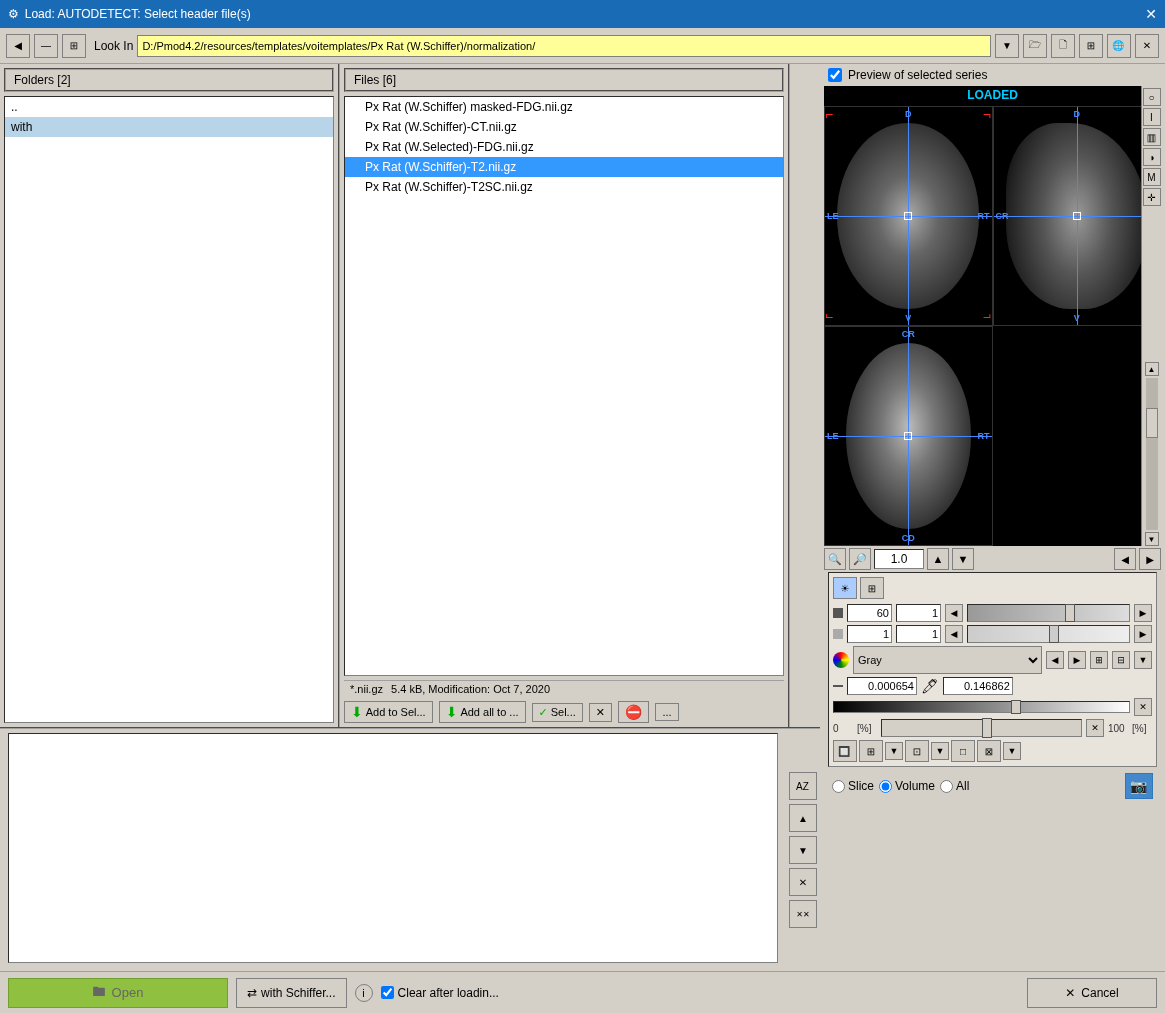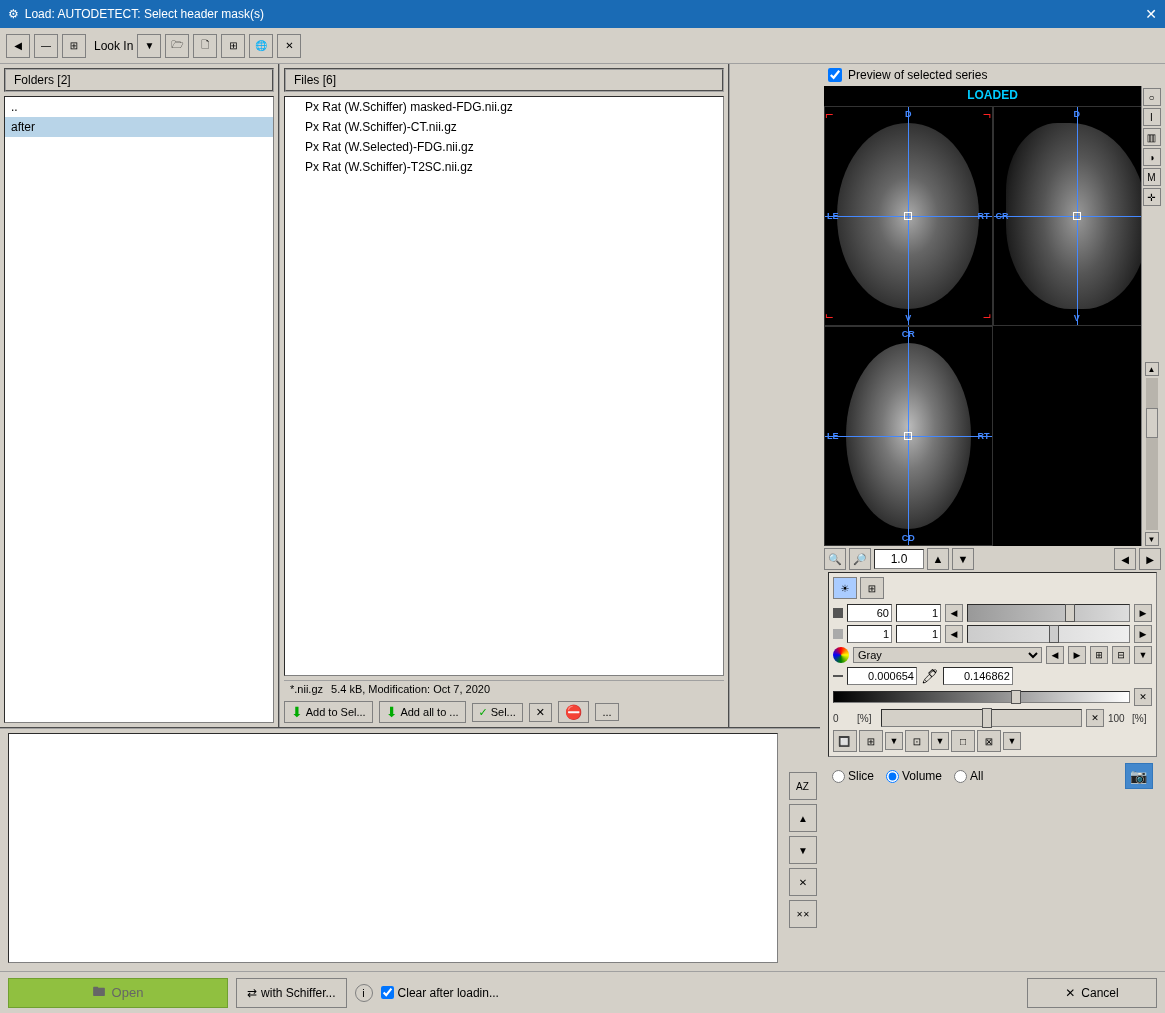--- a/index.html
+++ b/index.html
@@ -43,21 +43,21 @@
       border: 1px solid #808080;
       height: 22px;
       flex: 1;
       padding: 0 4px;
       font-size: 11px;
       color: #000;
     }
 
     
     .folders-panel {
-      width: 280px;
+      width: 340px;
       display: flex;
       flex-direction: column;
       border-right: 2px groove #a0a0a0;
     }
     .panel-header {
       background: #d4d0c8;
       border: 2px groove #a0a0a0;
       padding: 3px 8px;
       font-size: 12px;
       font-weight: normal;
@@ -237,21 +237,21 @@
     .slider-thumb {
       position: absolute;
       width: 10px; height: 18px;
       background: #d4d0c8;
       border: 1px solid #555;
       top: -1px;
       cursor: pointer;
     }
     .colormap-select {
       flex: 1;
-      height: 16px;
+      height: 28px;
       background: #d4d0c8;
       border: 1px solid #808080;
       font-size: 11px;
     }
     .gradient-bar {
       height: 12px;
       background: linear-gradient(to right, #000, #fff);
       border: 1px inset #808080;
       flex: 1;
       position: relative;
@@ -279,21 +279,21 @@
       cursor: pointer;
       display: flex; align-items: center; justify-content: center;
       font-size: 10px;
     }
     .icon-btn.active { background: #aaccff; }
 
     
     .radio-row {
       display: flex;
       align-items: center;
-      gap: 12px;
+      gap: 5px;
       padding: 4px 8px;
     }
     .radio-label { font-size: 12px; display: flex; align-items: center; gap: 3px; cursor: pointer; }
     .snapshot-btn {
       margin-left: auto;
       width: 28px; height: 26px;
       background: #4488cc;
       border: 1px solid #3377bb;
       cursor: pointer;
       display: flex; align-items: center; justify-content: center;
@@ -428,62 +428,64 @@
     }
   </style>
 </head>
 <body>
 
 <div class="app-window">
 
   <div class="title-bar">
     <div class="title-bar-left">
       <span>⚙</span>
-      <span>Load: AUTODETECT: Select header mask(s)</span>
+      <span>Load: AUTODETECT: Select header file(s)</span>
     </div>
     <button class="title-bar-close">✕</button>
   </div>
 
   <div class="toolbar">
     <button class="toolbar-btn">◀</button>
     <button class="toolbar-btn">—</button>
     <button class="toolbar-btn">⊞</button>
     <span class="look-in-label">Look In</span>
+    <input class="look-in-input" type="text" value="D:/Pmod4.2/resources/templates/voitemplates/Px Rat (W.Schiffer)/normalization/" style="">
     <button class="toolbar-btn">▼</button>
     <button class="toolbar-btn">🗁</button>
     <button class="toolbar-btn">🗋</button>
     <button class="toolbar-btn">⊞</button>
     <button class="toolbar-btn">🌐</button>
     <button class="toolbar-btn">✕</button>
   </div>
 
   <div class="content-area">
     <div class="left-right-panels">
 
       <div class="left-panels">
         <div class="top-panels">
 
           <div class="folders-panel">
             <div class="panel-header">
               <span>Folders [2]</span>
             </div>
             <div class="folder-list">
               <div class="folder-item">..</div>
-              <div class="folder-item selected">after</div>
+              <div class="folder-item selected">with</div>
             </div>
           </div>
 
           <div class="files-panel">
             <div class="panel-header">
               <span>Files [6]</span>
             </div>
             <div class="file-list">
               <div class="file-item">Px Rat (W.Schiffer) masked-FDG.nii.gz</div>
               <div class="file-item">Px Rat (W.Schiffer)-CT.nii.gz</div>
               <div class="file-item">Px Rat (W.Selected)-FDG.nii.gz</div>
+              <div class="file-item selected">Px Rat (W.Schiffer)-T2.nii.gz</div>
               <div class="file-item">Px Rat (W.Schiffer)-T2SC.nii.gz</div>
             </div>
             <div class="file-status-bar">
               <span>*.nii.gz</span>
               <span>5.4 kB,  Modification: Oct 7, 2020</span>
             </div>
             <div class="file-actions">
               <button class="action-btn">
                 <span class="action-icon-green">⬇</span>
                 <span>Add to Sel...</span>

